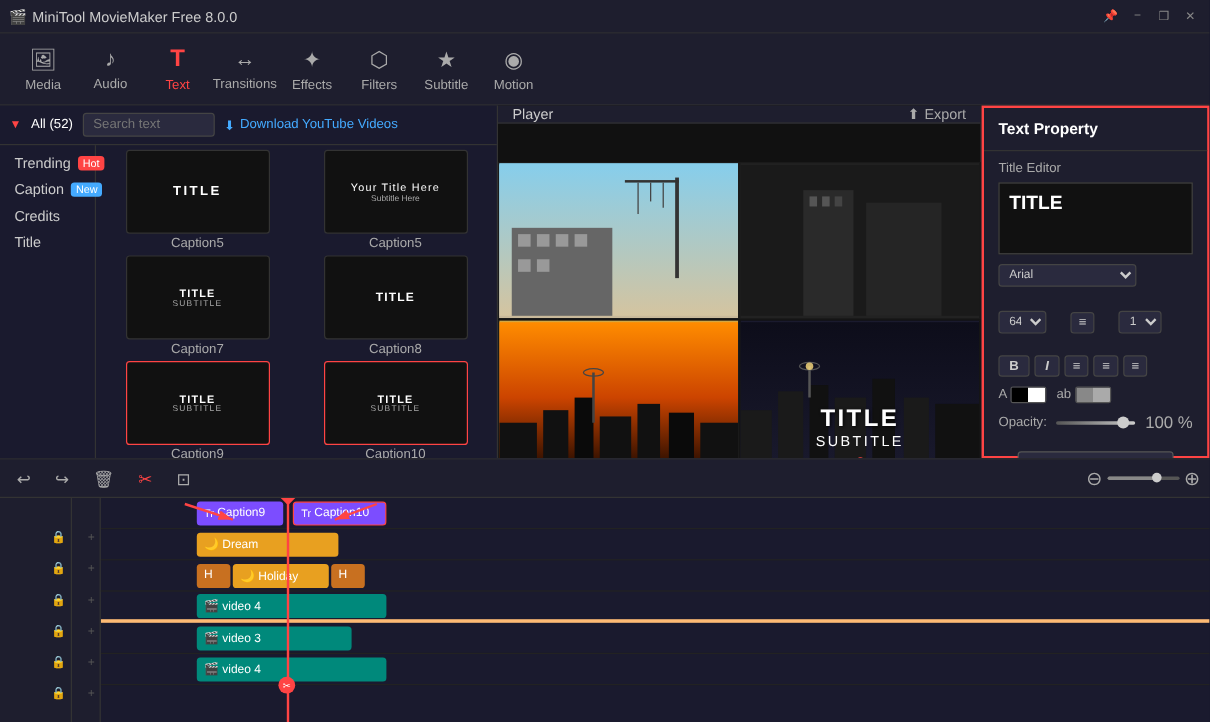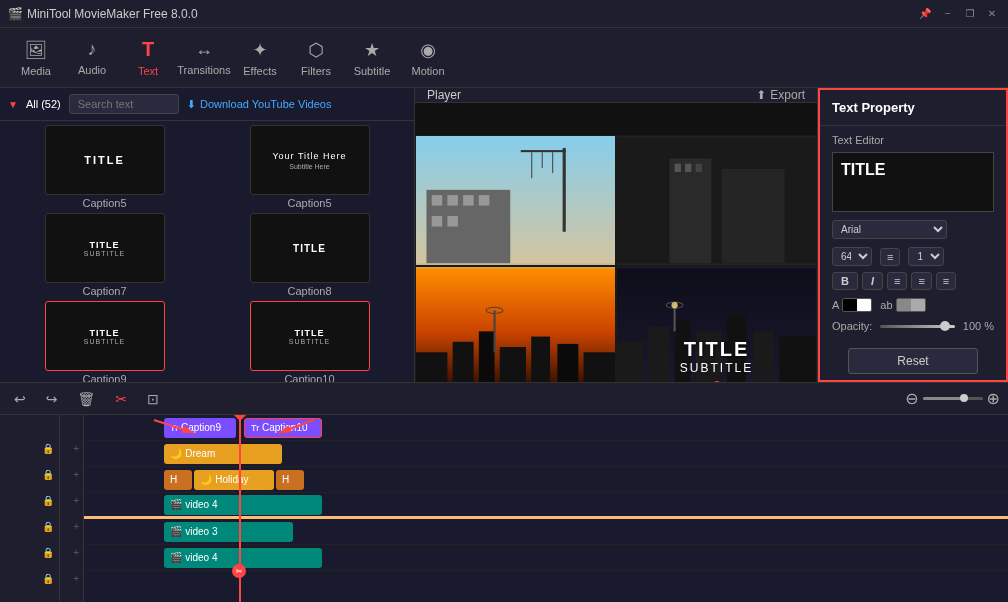--- a/index.html
+++ b/index.html
@@ -82,37 +82,37 @@
     .aspect-select { background: #2a2a3e; border: 1px solid #444; color: #aaa; font-size: 11px; padding: 2px 4px; margin-left: auto; }
     .fullscreen-btn { color: #aaa; cursor: pointer; font-size: 14px; }
 
     
     #right-panel { width: 190px; background: #1e1e2e; border: 2px solid #f44; display: flex; flex-direction: column; }
     #right-header { padding: 10px 12px; border-bottom: 1px solid #333; }
     #right-header .panel-title { color: #fff; font-size: 13px; font-weight: bold; }
     #text-editor-section { padding: 8px 12px; }
     #text-editor-label { color: #aaa; font-size: 11px; margin-bottom: 6px; }
     #text-editor-box { background: #111; border: 1px solid #444; padding: 8px; min-height: 60px; color: #fff; font-size: 16px; font-weight: bold; margin-bottom: 8px; }
-    #font-controls { display: flex; gap: 8px; align-items: center; margin-bottom: 6px; flex-wrap: wrap; }
+    #font-controls { display: flex; gap: 20px; align-items: center; margin-bottom: 18px; flex-wrap: wrap; }
     .font-select { background: #2a2a3e; border: 1px solid #444; color: #ccc; font-size: 10px; padding: 2px 4px; border-radius: 3px; }
     .size-select { background: #2a2a3e; border: 1px solid #444; color: #ccc; font-size: 10px; padding: 2px 4px; border-radius: 3px; width: 40px; }
     .list-btn { background: #2a2a3e; border: 1px solid #444; color: #ccc; font-size: 11px; padding: 2px 6px; border-radius: 3px; cursor: pointer; }
     .num-select { background: #2a2a3e; border: 1px solid #444; color: #ccc; font-size: 10px; padding: 2px 4px; border-radius: 3px; width: 36px; }
     #format-btns { display: flex; gap: 4px; margin-bottom: 8px; }
     .fmt-btn { background: #2a2a3e; border: 1px solid #444; color: #ccc; font-size: 11px; padding: 2px 8px; border-radius: 3px; cursor: pointer; font-weight: bold; }
     .fmt-btn.italic { font-style: italic; }
     .align-btn { background: #2a2a3e; border: 1px solid #444; color: #ccc; font-size: 11px; padding: 2px 6px; border-radius: 3px; cursor: pointer; }
     #color-row { display: flex; align-items: center; gap: 8px; margin-bottom: 8px; }
     .color-swatch-a { width: 30px; height: 14px; background: linear-gradient(90deg, #000 50%, #fff 50%); border: 1px solid #555; border-radius: 2px; }
     .color-swatch-b { width: 30px; height: 14px; background: linear-gradient(90deg, #888 50%, #aaa 50%); border: 1px solid #555; border-radius: 2px; }
     #opacity-row { display: flex; align-items: center; gap: 8px; margin-bottom: 16px; }
     .opacity-label { color: #aaa; font-size: 11px; }
     .opacity-slider { flex: 1; height: 3px; background: linear-gradient(90deg, #555, #ccc); border-radius: 2px; position: relative; }
     .opacity-thumb { width: 10px; height: 10px; background: #ccc; border-radius: 50%; position: absolute; right: 5px; top: -4px; }
-    .opacity-value { color: #aaa; font-size: 11px; }
+    .opacity-value { color: #aaa; font-size: 14px; }
     #reset-btn { background: #2a2a3e; border: 1px solid #555; color: #ccc; padding: 5px 16px; border-radius: 3px; cursor: pointer; width: 80%; margin: 0 auto; display: block; font-size: 12px; }
 
     
     #timeline { position: absolute; bottom: 0; left: 0; right: 0; height: 220px; background: #1a1a2e; border-top: 1px solid #333; display: flex; flex-direction: column; }
     #timeline-toolbar { height: 32px; background: #1e1e2e; display: flex; align-items: center; padding: 0 8px; gap: 8px; border-bottom: 1px solid #333; }
     .tl-btn { color: #aaa; cursor: pointer; font-size: 14px; padding: 2px 6px; }
     .tl-btn.active { color: #f44; }
     .tl-spacer { flex: 1; }
     .zoom-ctrl { display: flex; align-items: center; gap: 4px; }
     .zoom-btn { color: #aaa; cursor: pointer; font-size: 16px; }
@@ -198,20 +198,36 @@
     <div id="search-bar">
       <span style="color:#f44; font-size:10px;">▼</span>
       <span style="color:#fff; font-size:11px; white-space:nowrap;">All (52)</span>
       <input type="text" style="background: rgb(42, 42, 62); border: 1px solid rgb(68, 68, 68); color: rgb(204, 204, 204); padding: 3px 8px; border-radius: 3px; font-size: 11px; width: 110px;" placeholder="Search text">
       <span class="dl-btn">
         <span>⬇</span>
         <span>Download YouTube Videos</span>
       </span>
     </div>
     <div id="left-content">
+      <div id="categories">
+        <div class="category-item">
+          <span>Trending</span>
+          <span class="badge-hot">Hot</span>
+        </div>
+        <div class="category-item">
+          <span>Caption</span>
+          <span class="badge-new">New</span>
+        </div>
+        <div class="category-item">
+          <span>Credits</span>
+        </div>
+        <div class="category-item">
+          <span>Title</span>
+        </div>
+      </div>
       <div id="thumbnails">
         <div class="thumb-grid">
 
           <div class="thumb-item">
             <div class="thumb-img" style="background:#111;">
               <span style="color:#fff; font-size:11px; letter-spacing:2px; font-weight:bold;">TITLE</span>
             </div>
             <span class="thumb-label">Caption5</span>
           </div>
 
@@ -394,21 +410,21 @@
         <span class="fullscreen-btn" style="font-size:14px;">⛶</span>
       </div>
     </div>
   </div>
 
   <div id="right-panel">
     <div id="right-header">
       <span class="panel-title">Text Property</span>
     </div>
     <div id="text-editor-section">
-      <div id="text-editor-label">Text Editor</div>
+      <div id="text-editor-label">Title Editor</div>
       <div id="text-editor-box" contenteditable="true" style="">TITLE</div>
       <div id="font-controls">
         <select class="font-select">
           <option>Arial</option>
           <option>Times New Roman</option>
         </select>
         <select class="size-select">
           <option>64</option>
           <option>48</option>
           <option>32</option>

